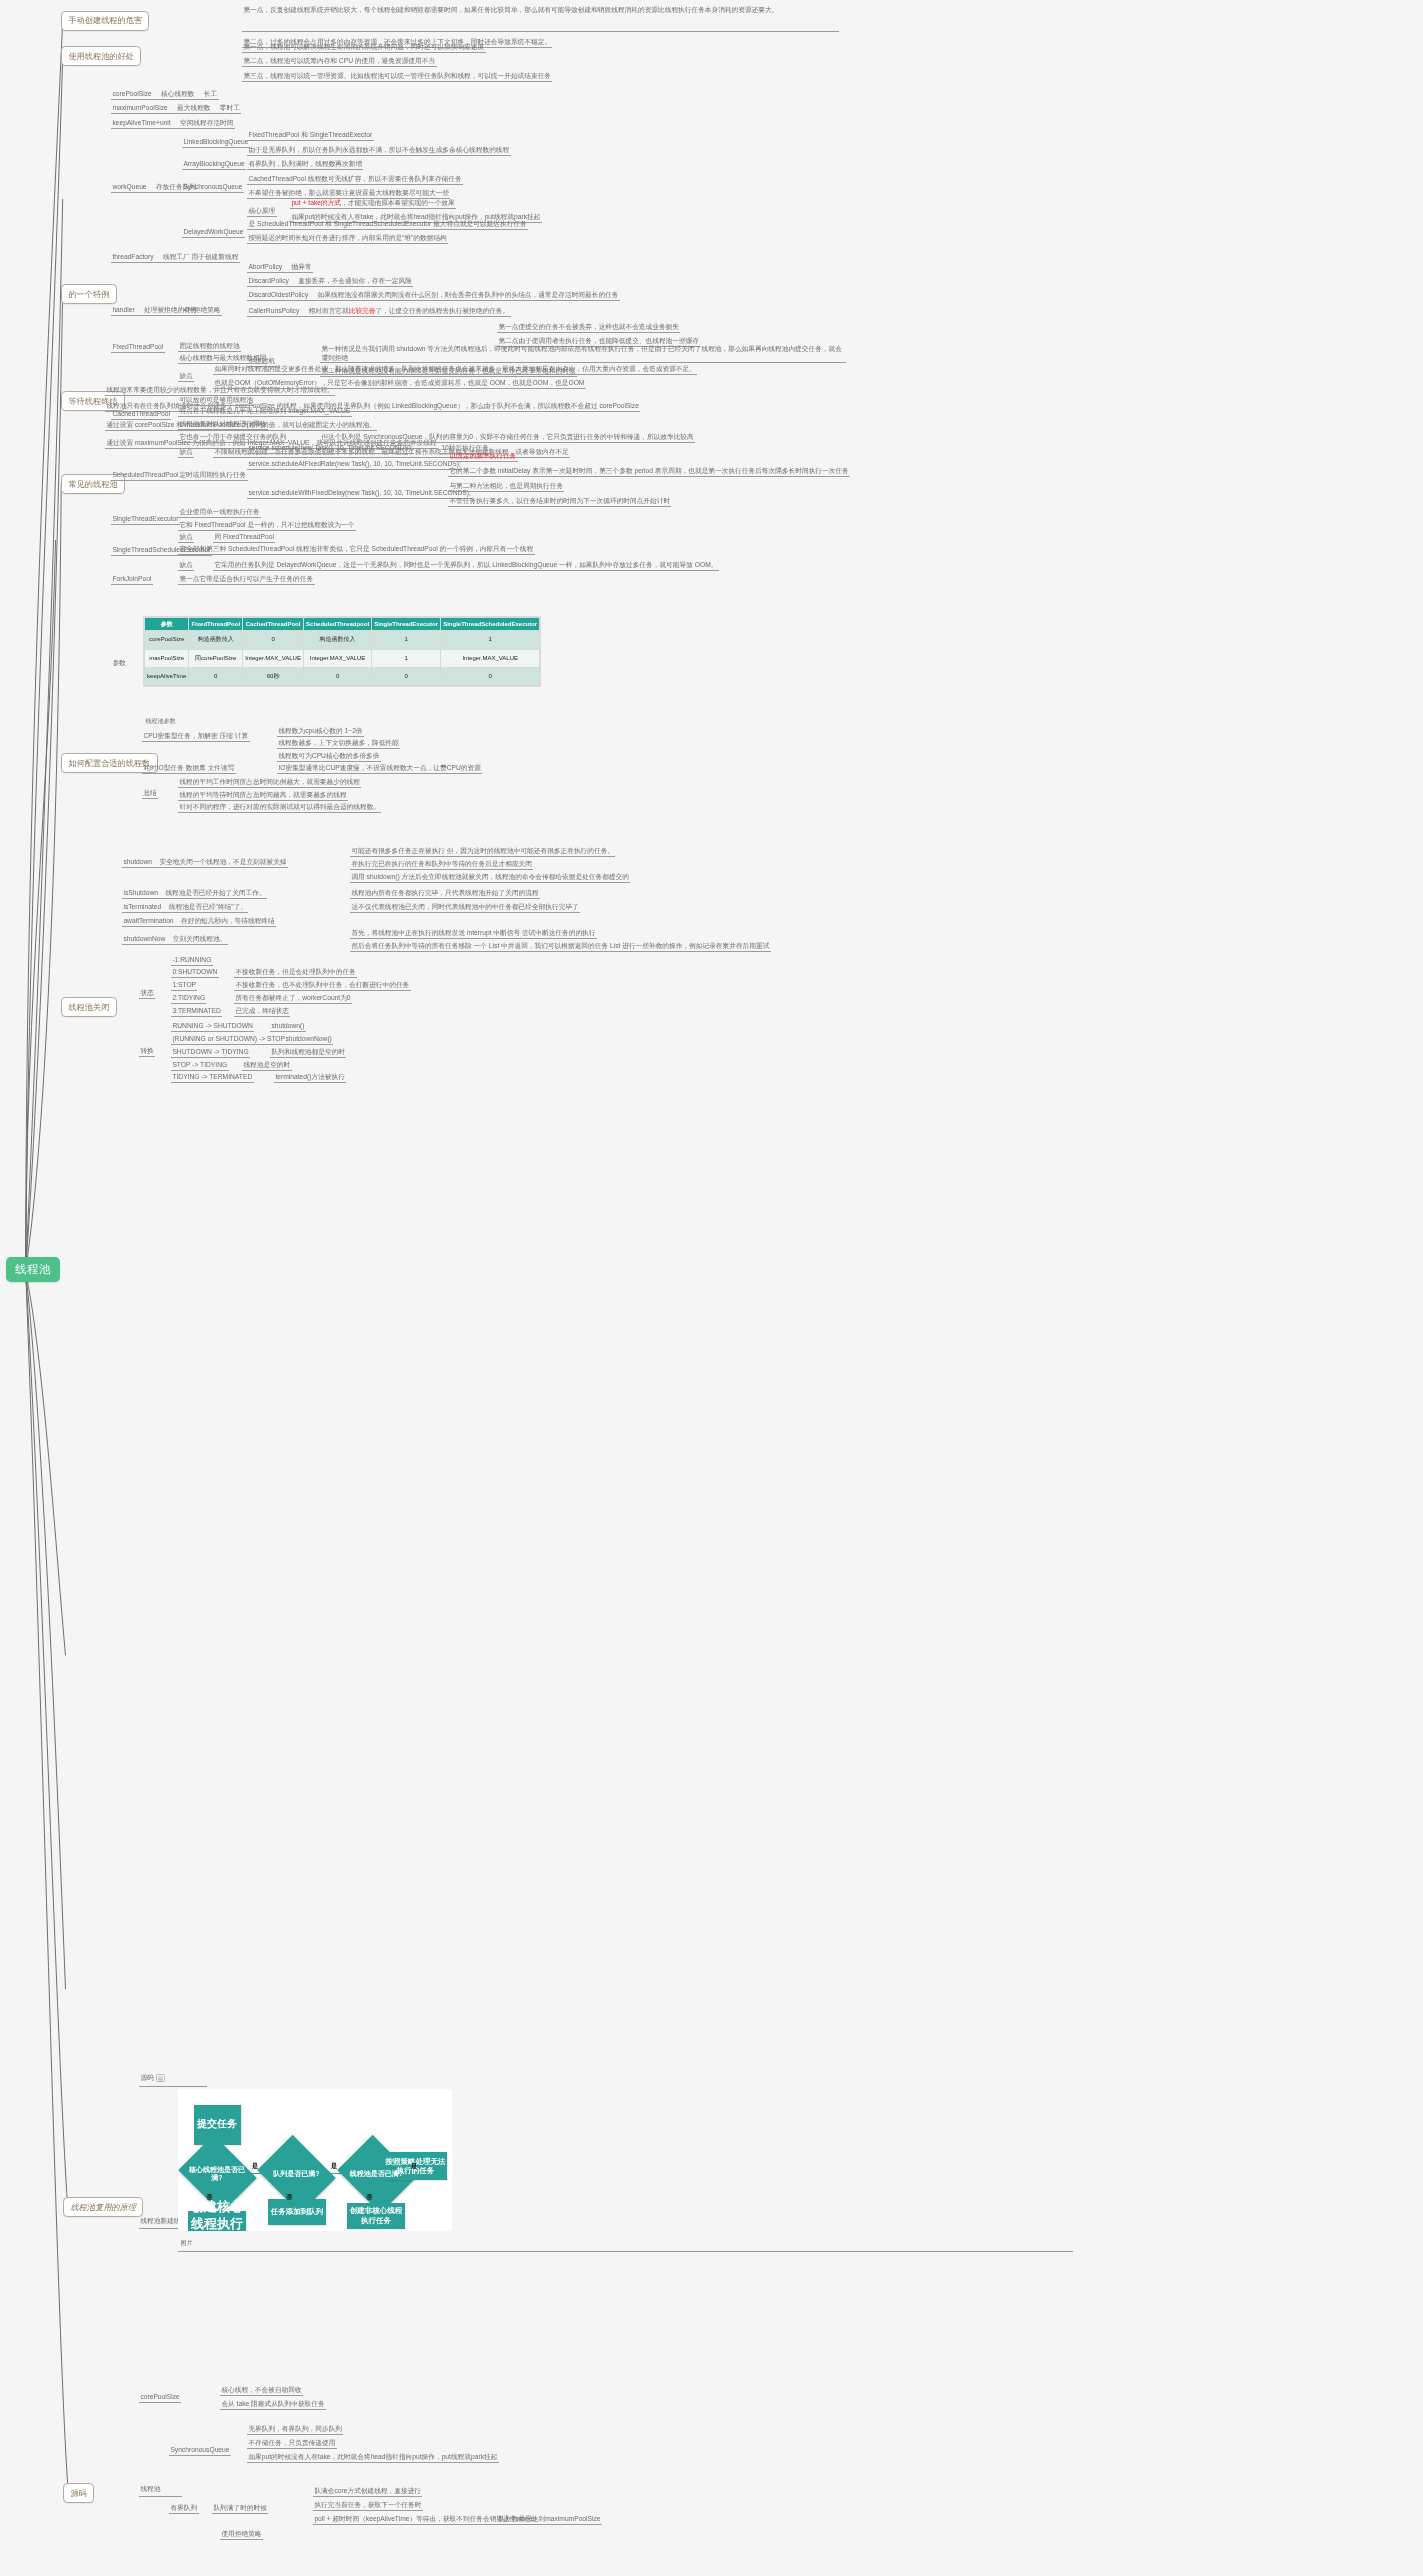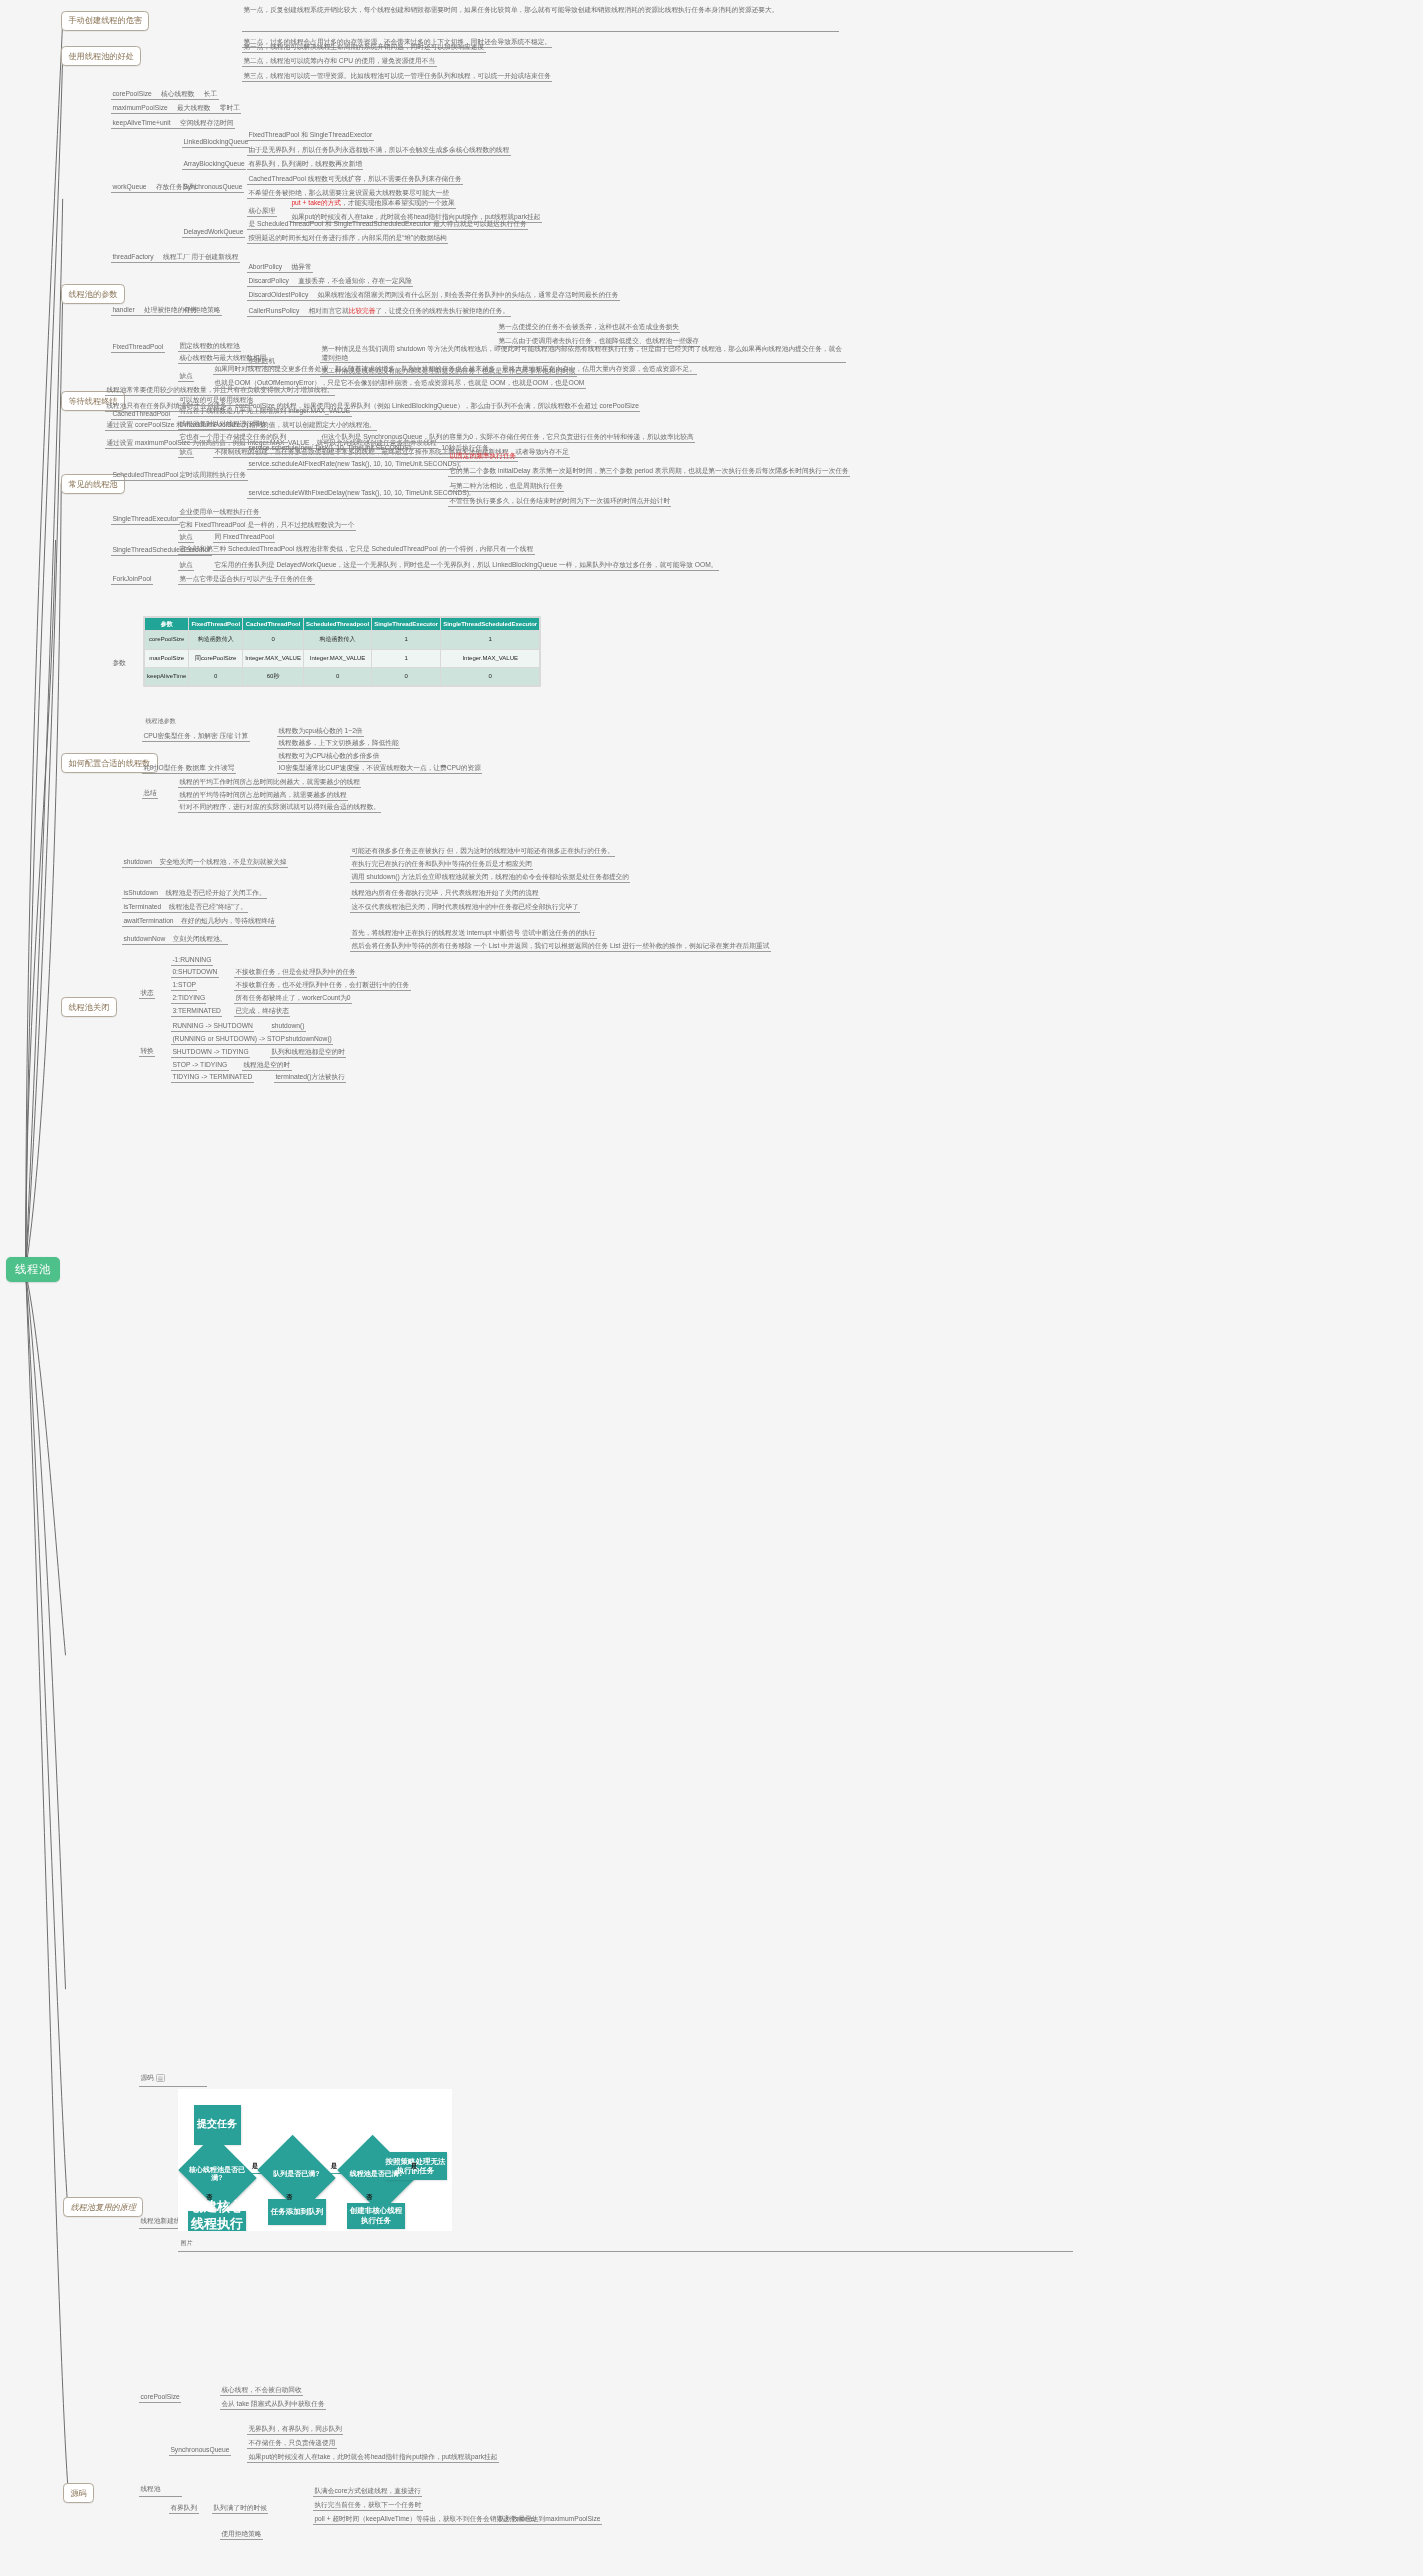--- a/index.html
+++ b/index.html
@@ -173,21 +173,21 @@
     <span>第一点，反复创建线程系统开销比较大，每个线程创建和销毁都需要时间，如果任务比较简单，那么就有可能导致创建和销毁线程消耗的资源比线程执行任务本身消耗的资源还要大。</span>
   </div>
   <div style="position:absolute;left:242px;top:31px;width:597px;height:0.7px;background:#9a9a9a;"></div>
   <div class="n" style="left:242px; top:36px;">第二点，过多的线程会占用过多的内存等资源，还会带来过多的上下文切换，同时还会导致系统不稳定。</div>
 
   <div class="l1" style="left:61px; top:46px;">使用线程池的好处</div>
   <div class="n" style="left:242px; top:41px;">第一点，线程池可以解决线程生命周期的系统开销问题，同时还可以加快响应速度</div>
   <div class="n" style="left:242px; top:55px;">第二点，线程池可以统筹内存和 CPU 的使用，避免资源使用不当</div>
   <div class="n" style="left:242px; top:70px;">第三点，线程池可以统一管理资源。比如线程池可以统一管理任务队列和线程，可以统一开始或结束任务</div>
 
-  <div class="l1" style="left:61px; top:284px;">线程池的参数</div>
+  <div class="l1" style="left:61px; top:284px;">的一个特例</div>
 
   <div class="n" style="left:111px; top:88px;">
     <span>corePoolSize</span>
     &nbsp;&nbsp;&nbsp;&nbsp;<span>核心线程数</span>
     &nbsp;&nbsp;&nbsp;&nbsp;<span>长工</span>
   </div>
   <div class="n" style="left:111px; top:102px;">
     <span>maximumPoolSize</span>
     &nbsp;&nbsp;&nbsp;&nbsp;<span>最大线程数</span>
     &nbsp;&nbsp;&nbsp;&nbsp;<span>零时工</span>

